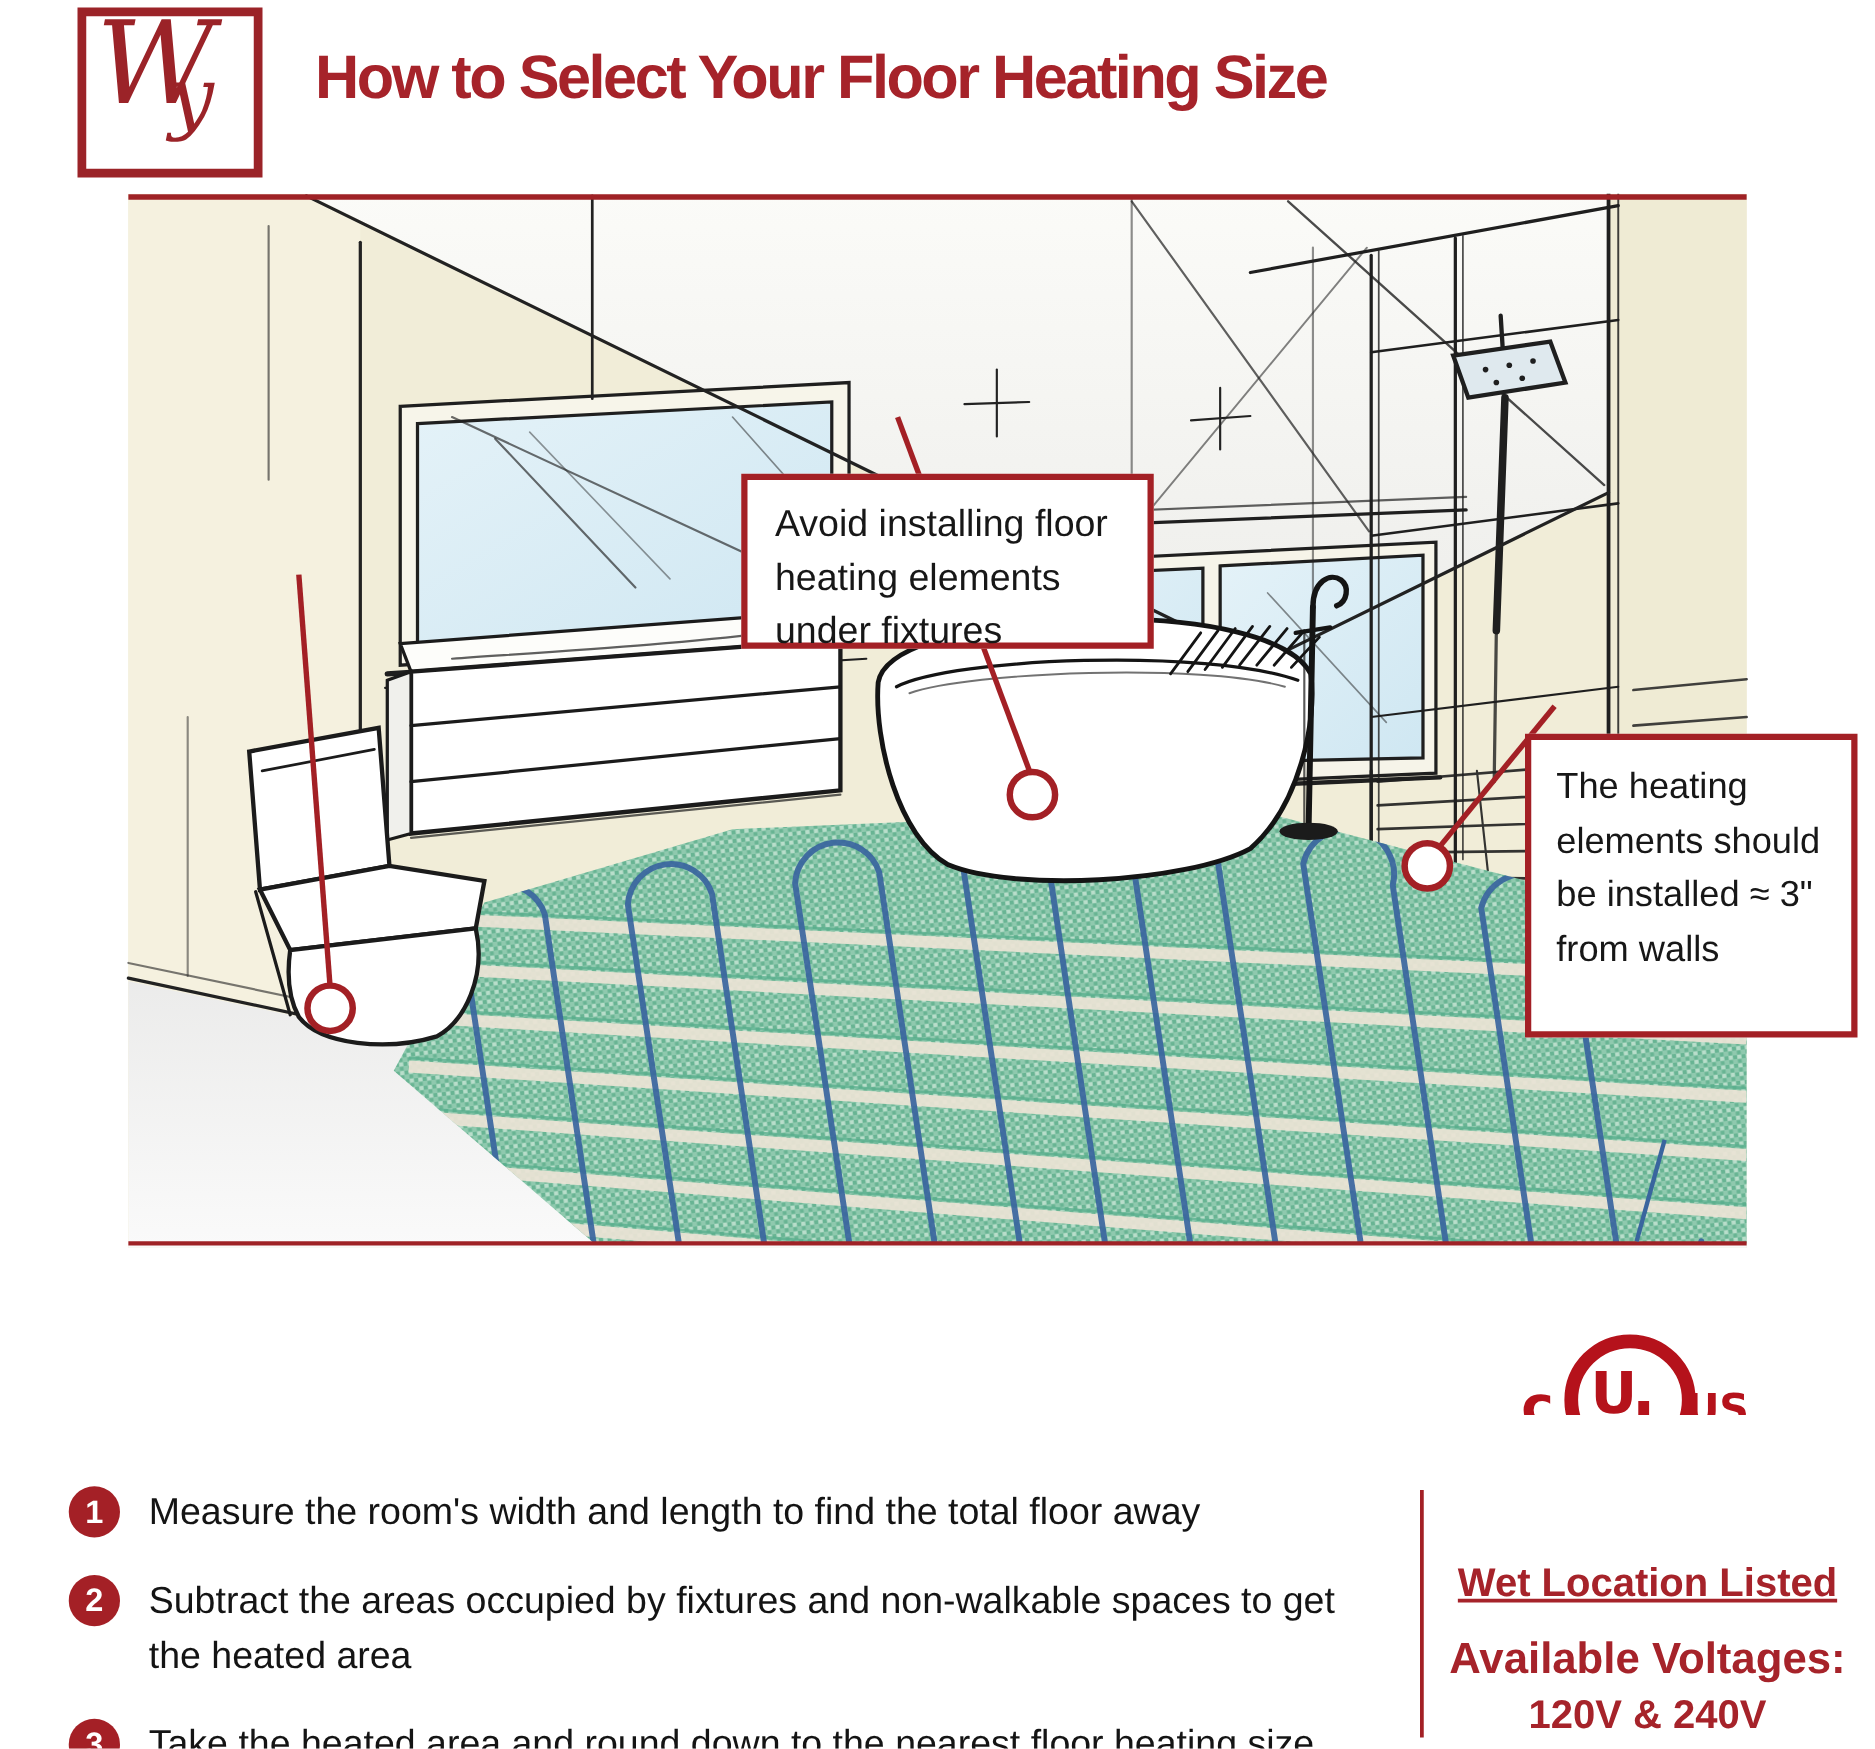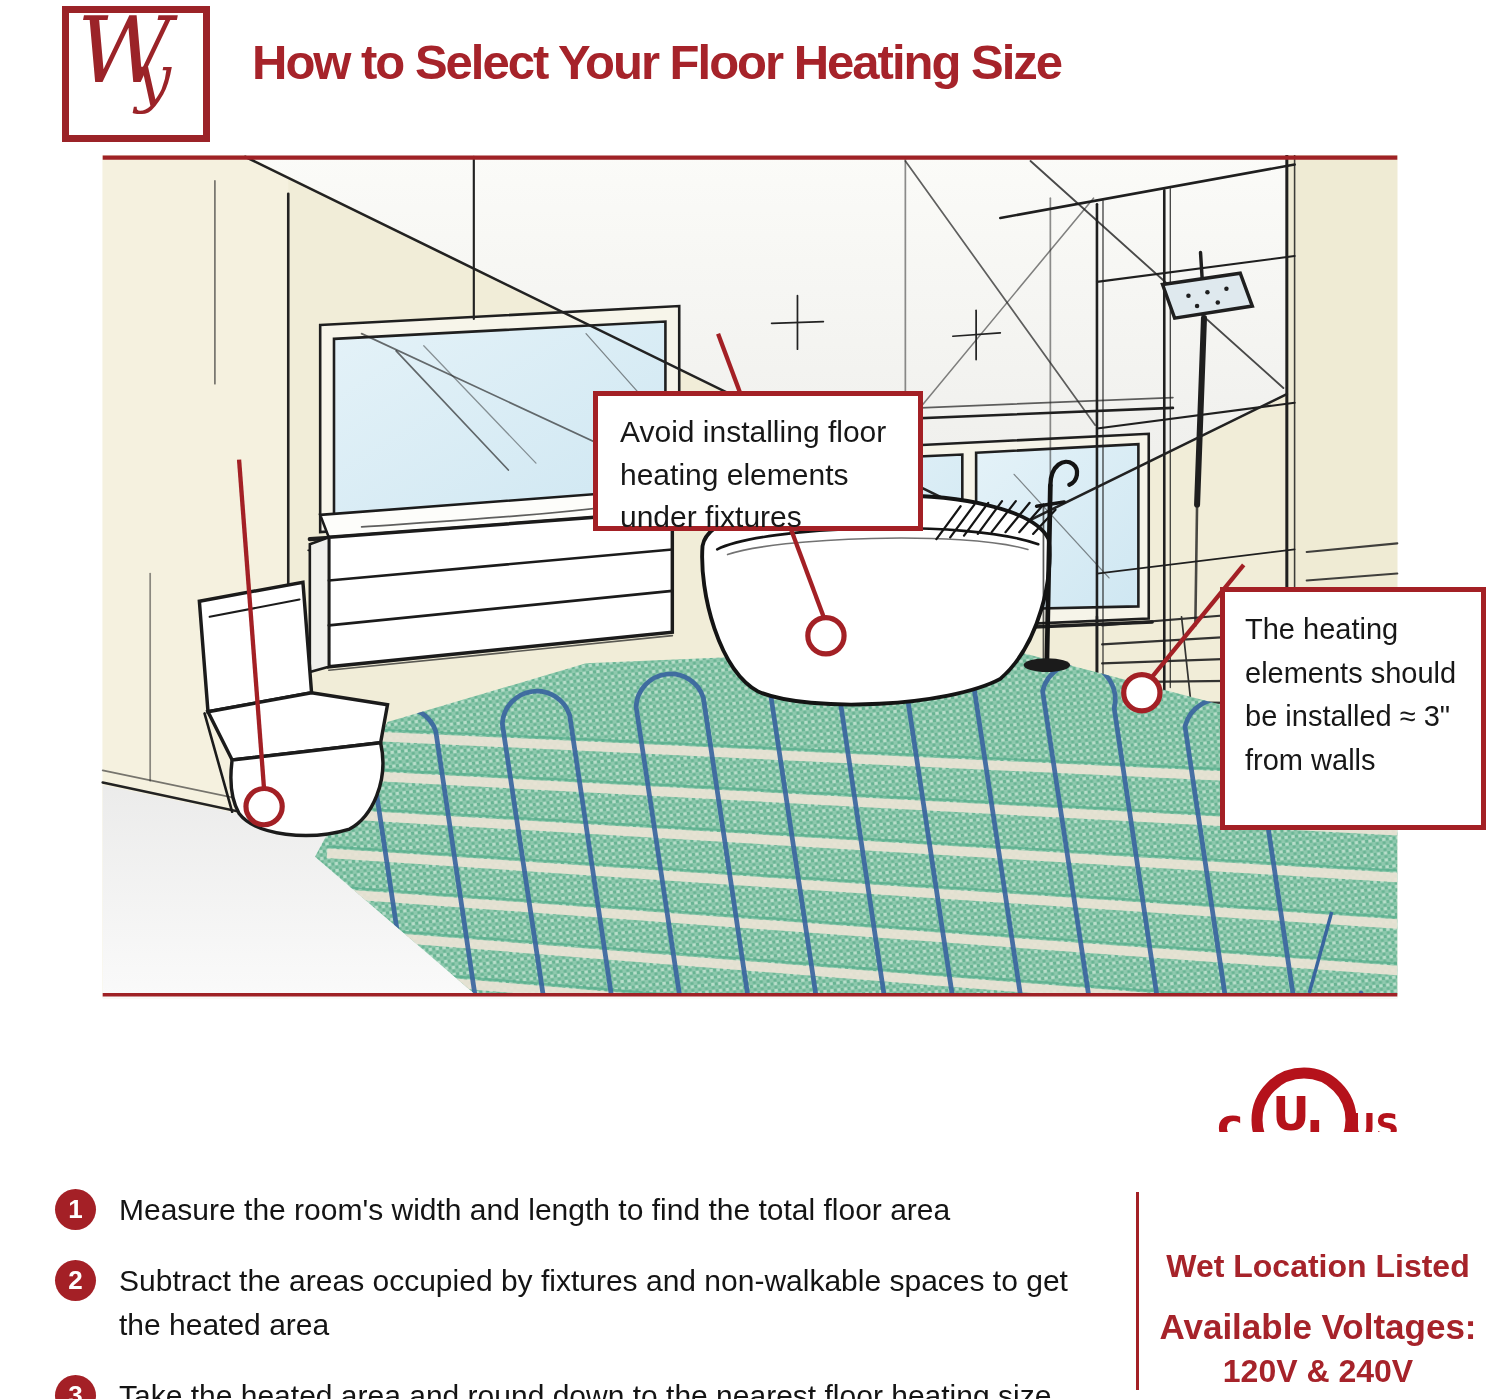--- a/index.html
+++ b/index.html
@@ -15,34 +15,34 @@
                font-size:64px;color:#9b2328;}
   #page-title{position:absolute;left:252px;top:34px;width:1200px;font-size:49px;font-weight:bold;
               letter-spacing:-2px;color:#a6232a;white-space:nowrap;}
   
   #scene{position:absolute;left:0;top:155px;width:1500px;height:977px;}
   #scene svg{display:block;}
   
   .callout{position:absolute;background:#fff;border:5px solid #a32025;color:#171717;
            font-size:29px;line-height:1.47;box-sizing:border-box;}
   #callout-toilet{left:35px;top:269px;width:277px;height:232px;padding:24px 14px 14px 24px;font-size:30px;}
-  #callout-fixtures{left:593px;top:236px;width:330px;height:140px;padding:15px 14px 10px 22px;font-size:30px;line-height:1.42;}
+  #callout-fixtures{left:593px;top:224px;width:330px;height:140px;padding:15px 14px 10px 22px;font-size:30px;line-height:1.42;}
   #callout-walls{left:1220px;top:432px;width:266px;height:243px;padding:16px 10px 10px 20px;font-size:29px;line-height:1.5;}
   
   #ul-badge{position:absolute;left:1192px;top:1040px;width:225px;height:205px;}
   
   #footer{position:absolute;left:0;top:1132px;width:1500px;height:267px;background:#fff;}
   #steps{position:absolute;left:55px;top:56px;width:1060px;}
   .step{display:flex;align-items:flex-start;margin-bottom:27px;}
   .step-num{flex:0 0 41px;width:41px;height:41px;border-radius:50%;background:#a42026;color:#fff;
             font-size:26px;font-weight:bold;display:flex;align-items:center;justify-content:center;margin-top:1px;}
   .step-text{margin-left:23px;font-size:30px;line-height:1.47;color:#141414;}
   #cert-divider{position:absolute;left:1136px;top:60px;width:3px;height:198px;background:#a32025;}
   #cert-panel{position:absolute;left:1142px;top:116px;width:352px;text-align:center;color:#a6232a;}
-  #cert-wet{font-size:32px;font-weight:bold;}
+  #cert-wet{font-size:32px;font-weight:bold;text-decoration:underline;}
   #cert-volt-label{font-size:35px;font-weight:bold;margin-top:22px;}
   #cert-volt-value{font-size:32px;font-weight:bold;margin-top:6px;}
 </style>
 </head>
 <body>
 
 <div id="page">
 
   <div id="header">
     <div id="logo-box">
@@ -264,21 +264,21 @@
       <text x="38" y="100" font-size="44" font-weight="bold" fill="#b5121b" text-anchor="middle" font-family="DejaVu Sans, sans-serif">c</text>
       <text x="182" y="98" font-size="33" font-weight="bold" fill="#b5121b" text-anchor="middle" font-family="DejaVu Sans, sans-serif">US</text>
       <text x="112" y="168" font-size="29" font-weight="bold" fill="#b5121b" text-anchor="middle" letter-spacing="1" font-family="DejaVu Sans, sans-serif">LISTED</text>
     </svg>
   </div>
 
   <div id="footer">
     <div id="steps">
       <div class="step">
         <div class="step-num">1</div>
-        <div class="step-text">Measure the room's width and length to find the total floor area</div>
+        <div class="step-text">Measure the room's width and length to find the total floor away</div>
       </div>
       <div class="step">
         <div class="step-num">2</div>
         <div class="step-text">Subtract the areas occupied by fixtures and non-walkable spaces to get the heated area</div>
       </div>
       <div class="step">
         <div class="step-num">3</div>
         <div class="step-text">Take the heated area and round down to the nearest floor heating size</div>
       </div>
     </div>

